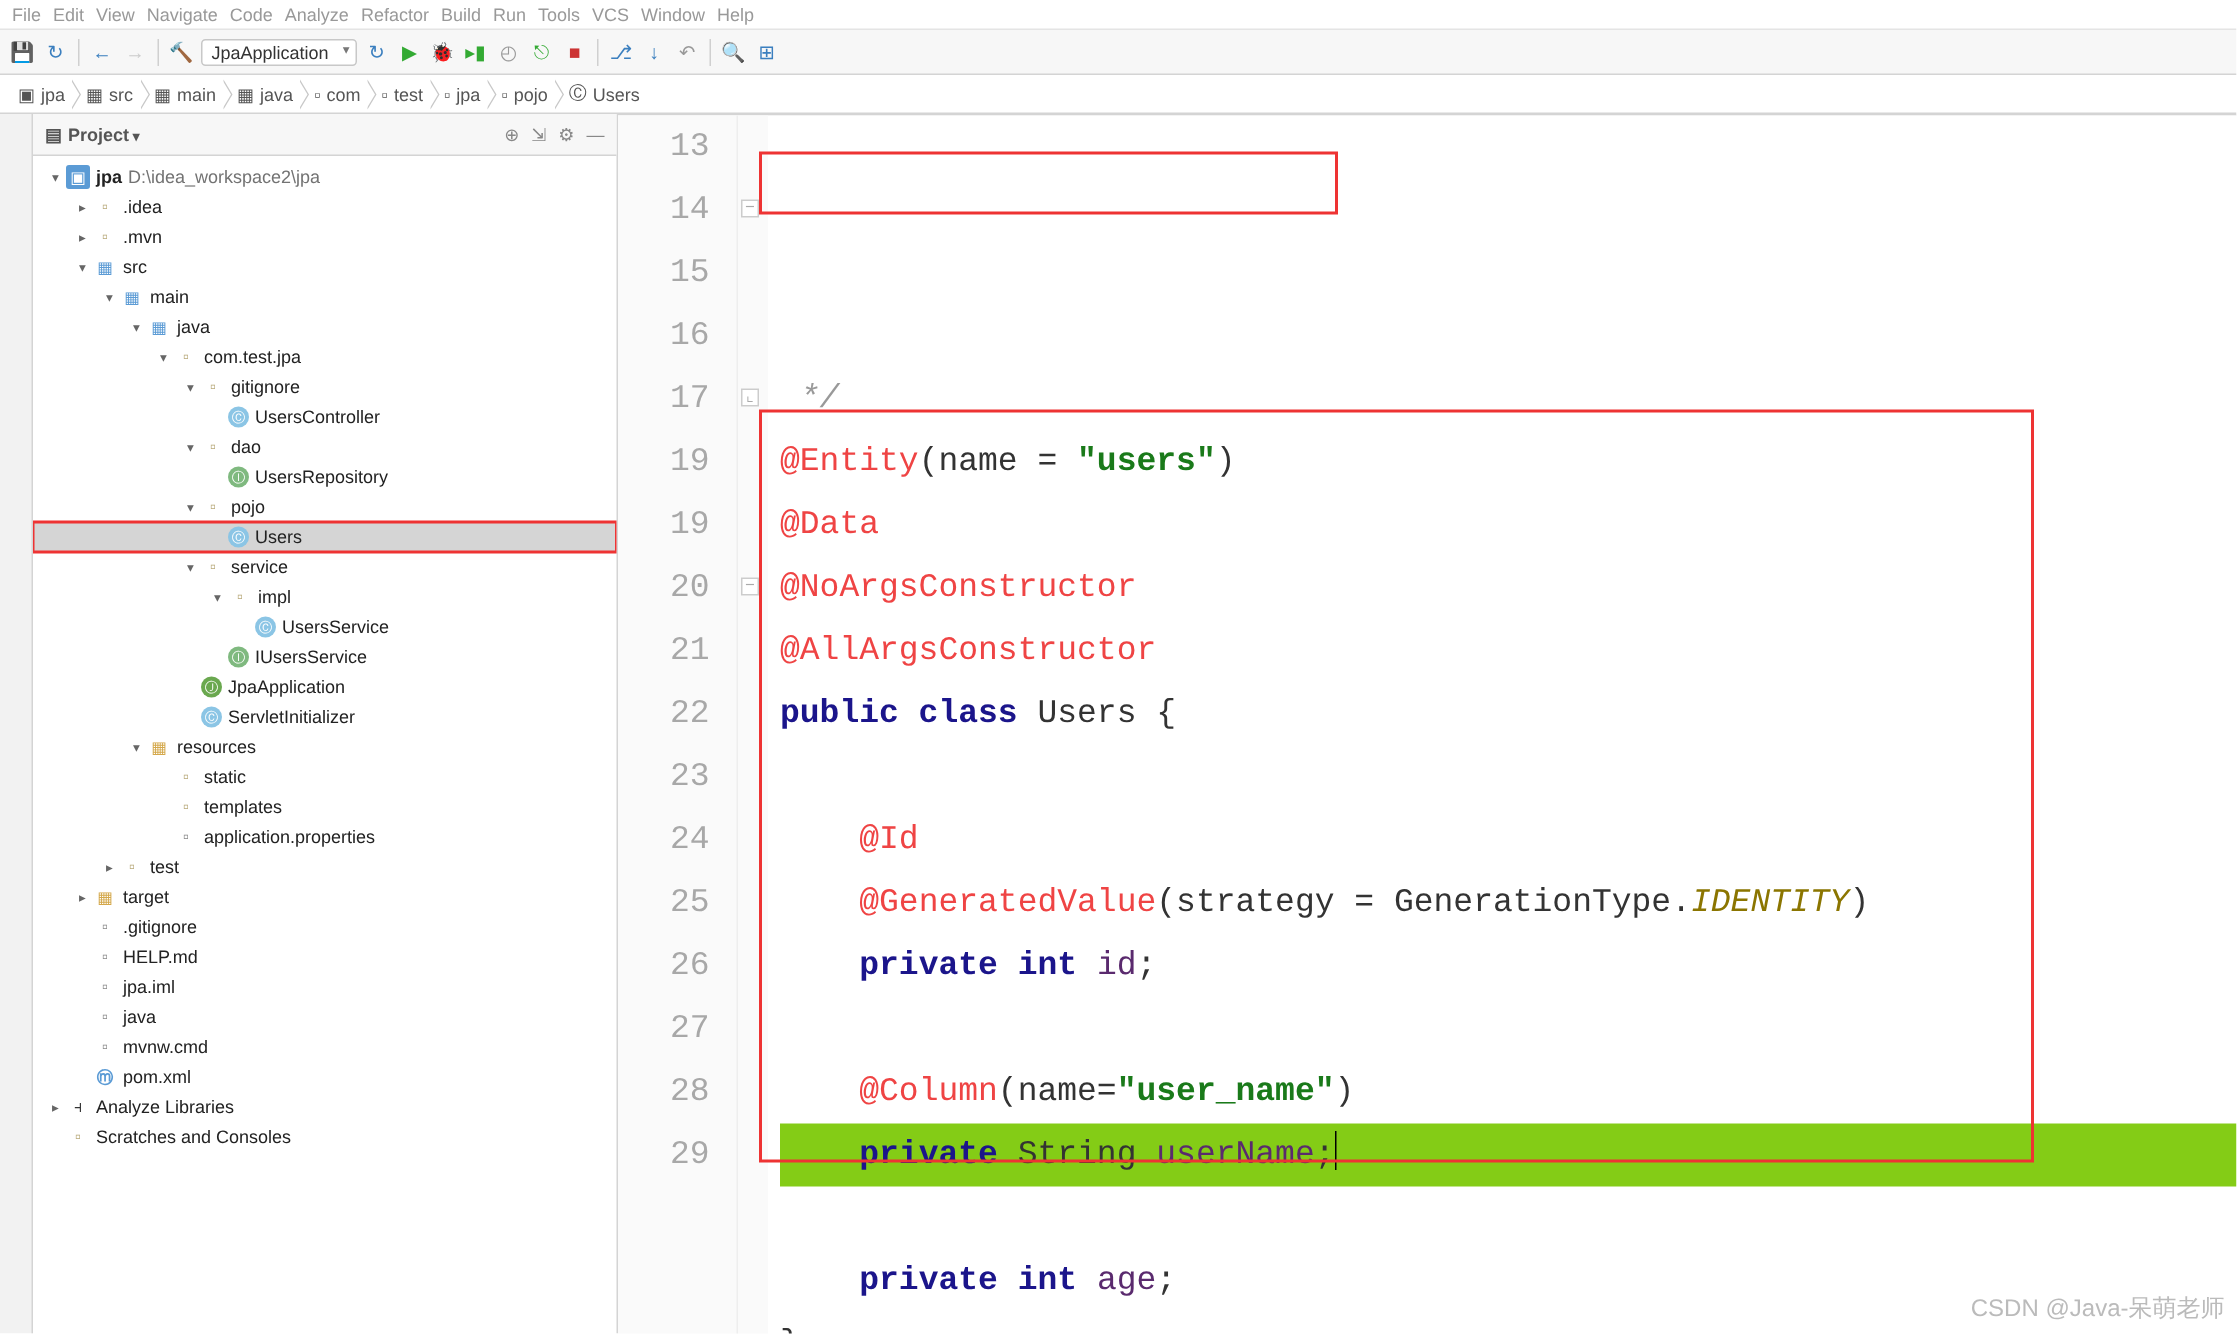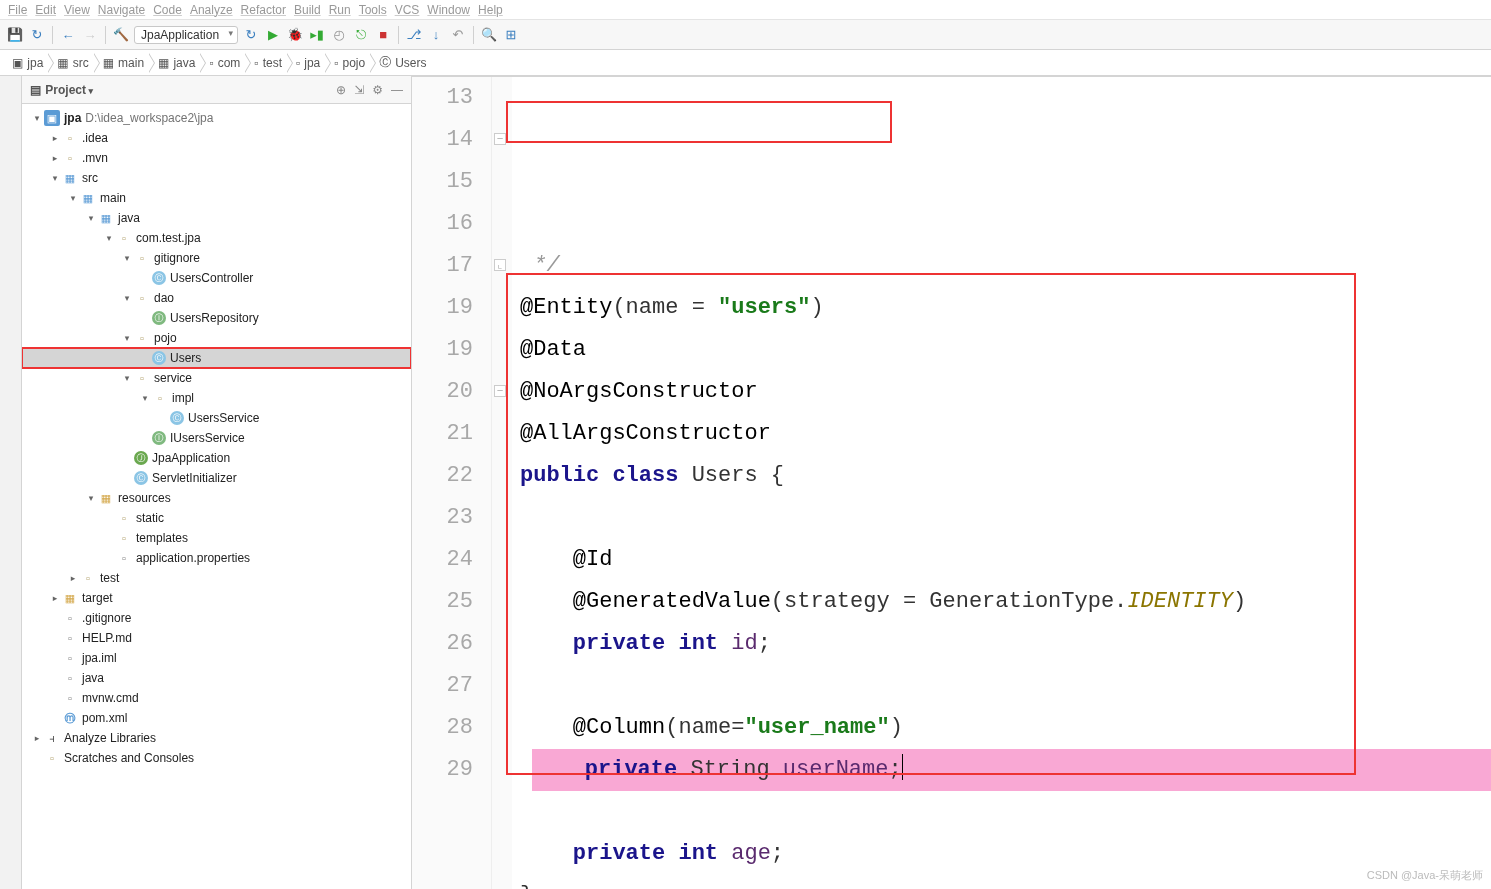--- a/index.html
+++ b/index.html
@@ -1,20 +1,20 @@
 <!DOCTYPE html>
 <html><head>
 <meta charset="utf-8">
 <style>
 * { box-sizing: border-box; margin: 0; padding: 0; }
 body { font-family: "Segoe UI", Arial, sans-serif; font-size: 12px; color: #333; background: #fff; overflow: hidden; width: 1491px; height: 889px; }
 
 
 .menubar { display: flex; gap: 8px; padding: 2px 8px; height: 20px; align-items: center; color: #999; border-bottom: 1px solid #e4e4e4; }
-.menubar span { text-decoration: underline; text-decoration-color: #ccc; }
+.menubar span { text-decoration-color: #ccc; }
 
 
 .toolbar { display: flex; align-items: center; gap: 4px; padding: 3px 6px; height: 30px; border-bottom: 1px solid #d4d4d4; background: #f7f7f7; }
 .tb-icon { width: 18px; height: 18px; display: flex; align-items: center; justify-content: center; font-size: 13px; }
 .tb-sep { width: 1px; height: 18px; background: #d0d0d0; margin: 0 2px; }
 .runconf { border: 1px solid #c8c8c8; border-radius: 3px; padding: 1px 18px 1px 6px; background: #fff; position: relative; }
 .runconf::after { content: "▾"; position: absolute; right: 4px; top: 1px; font-size: 9px; color: #777; }
 
 
 .breadcrumbs { display: flex; align-items: center; gap: 0; padding: 2px 4px; height: 26px; border-bottom: 1px solid #d4d4d4; background: #fff; }
@@ -64,33 +64,33 @@
 .tab.active { background: #fff; border-bottom: 2px solid #fff; }
 .tab .close { color: #aaa; font-size: 11px; margin-left: 2px; }
 .tab .ic { width: 14px; height: 14px; display: inline-flex; align-items: center; justify-content: center; font-size: 9px; border-radius: 50%; }
 
 .code-area { flex: 1; display: flex; background: #fff; font-family: "Courier New", monospace; font-size: 22px; line-height: 42px; position: relative; }
 .gutter { width: 80px; text-align: right; color: #a8a8a8; padding-right: 18px; background: #fafafa; border-right: 1px solid #eee; }
 .fold-gutter { width: 20px; background: #fafafa; position: relative; }
 .fold-mark { position: absolute; left: 2px; font-size: 11px; color: #aaa; border: 1px solid #ccc; width: 12px; height: 12px; line-height: 10px; text-align: center; background: #fff; }
 .code { flex: 1; padding-left: 8px; position: relative; white-space: pre; }
 .code-line { height: 42px; }
-.hl-current { background: #f9a8d4; margin-left: 12px; }
+.hl-current { background: #84cc16; }
 
 .tok-kw { color: #1b158b; font-weight: bold; }
-.tok-anno { color: #000000; }
+.tok-anno { color: #ef4444; }
 .tok-str { color: #1a7a1a; font-weight: bold; }
 .tok-type { color: #333; }
 .tok-ident { color: #5a2a6e; }
 .tok-static { color: #8b7500; font-style: italic; }
 .tok-comment { color: #999; font-style: italic; }
 
 .red-box { position: absolute; border: 2px solid #e33; pointer-events: none; }
 
-.watermark { position: absolute; right: 8px; bottom: 6px; color: #bbb; font-size: 11px; }
+.watermark { position: absolute; right: 8px; bottom: 6px; color: #bbb; font-size: 16px; }
 .caret { border-left: 1px solid #000; display: inline-block; height: 26px; vertical-align: middle; margin-bottom: 4px; }
 
 
 .u-save::before { content: "💾"; }
 .u-back::before { content: "←"; color: #3b7fbf; }
 .u-fwd::before { content: "→"; color: #ccc; }
 .u-play::before { content: "▶"; color: #3a3; }
 .u-bug::before { content: "🐞"; }
 .u-stop::before { content: "■"; color: #c33; }
 .u-hammer::before { content: "🔨"; }

